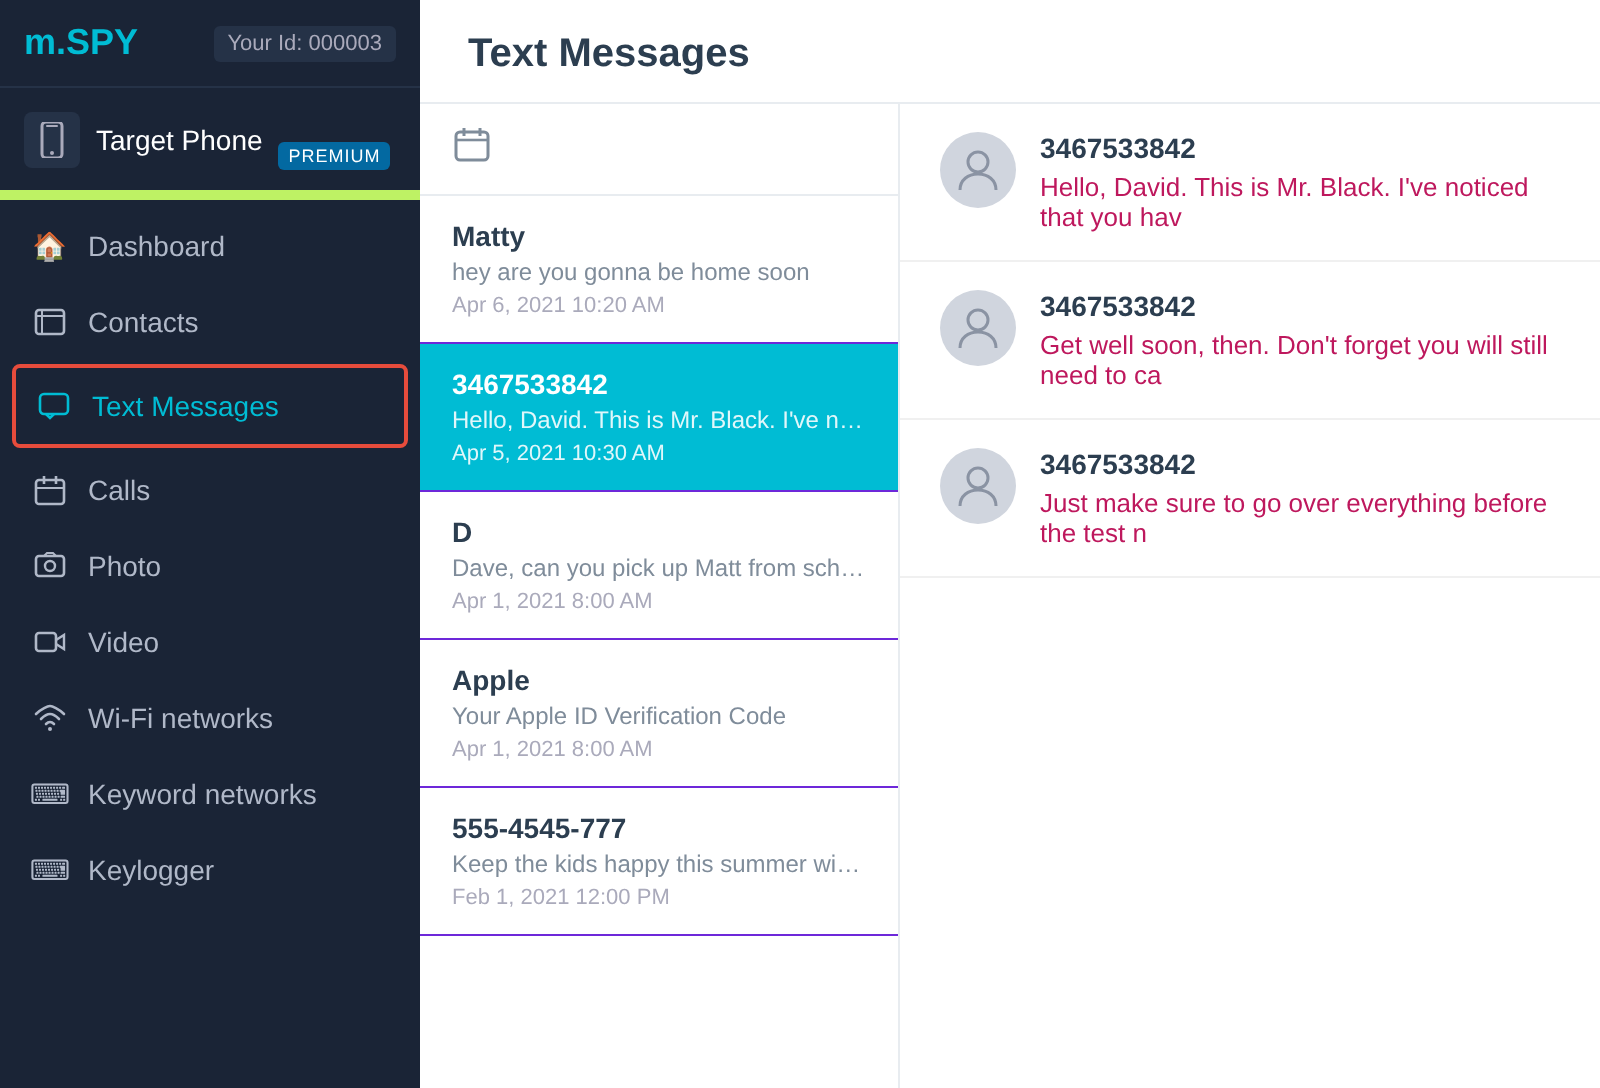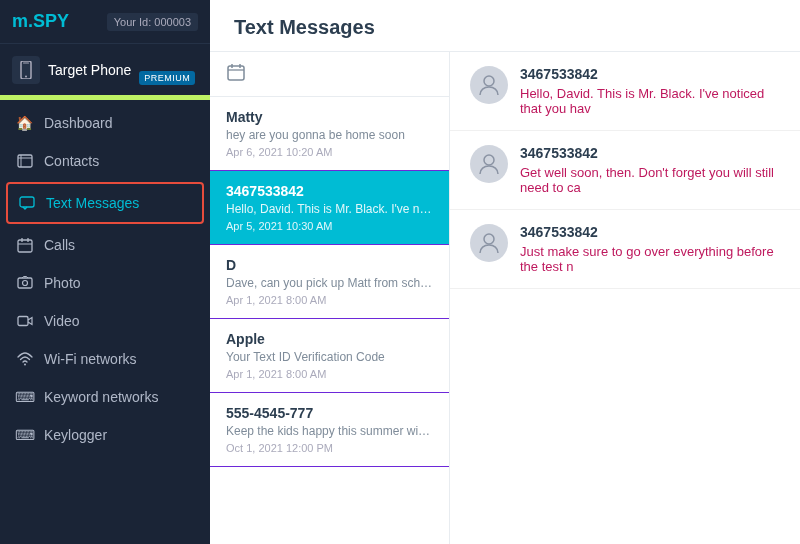--- a/index.html
+++ b/index.html
@@ -364,27 +364,27 @@
       <div class="msg-preview">Hello, David. This is Mr. Black. I've noti...</div>
       <div class="msg-time">Apr 5, 2021 10:30 AM</div>
     </div>
           <div class="message-item">
       <div class="msg-name">D</div>
       <div class="msg-preview">Dave, can you pick up Matt from schoo...</div>
       <div class="msg-time">Apr 1, 2021 8:00 AM</div>
     </div>
           <div class="message-item">
       <div class="msg-name">Apple</div>
-      <div class="msg-preview">Your Text ID Verification Code</div>
+      <div class="msg-preview">Your Apple ID Verification Code</div>
       <div class="msg-time">Apr 1, 2021 8:00 AM</div>
     </div>
           <div class="message-item">
       <div class="msg-name">555-4545-777</div>
       <div class="msg-preview">Keep the kids happy this summer with ...</div>
-      <div class="msg-time">Oct 1, 2021 12:00 PM</div>
+      <div class="msg-time">Feb 1, 2021 12:00 PM</div>
     </div>
         </div>
     </div>
 
     <div class="message-detail">
       <div id="detail-items">
           <div class="detail-item">
       <div class="avatar">
         <svg width="20" height="22" viewBox="0 0 20 22" fill="none">
           <circle cx="10" cy="7" r="5" stroke="#8a93a3" stroke-width="1.5" fill="none"></circle>

